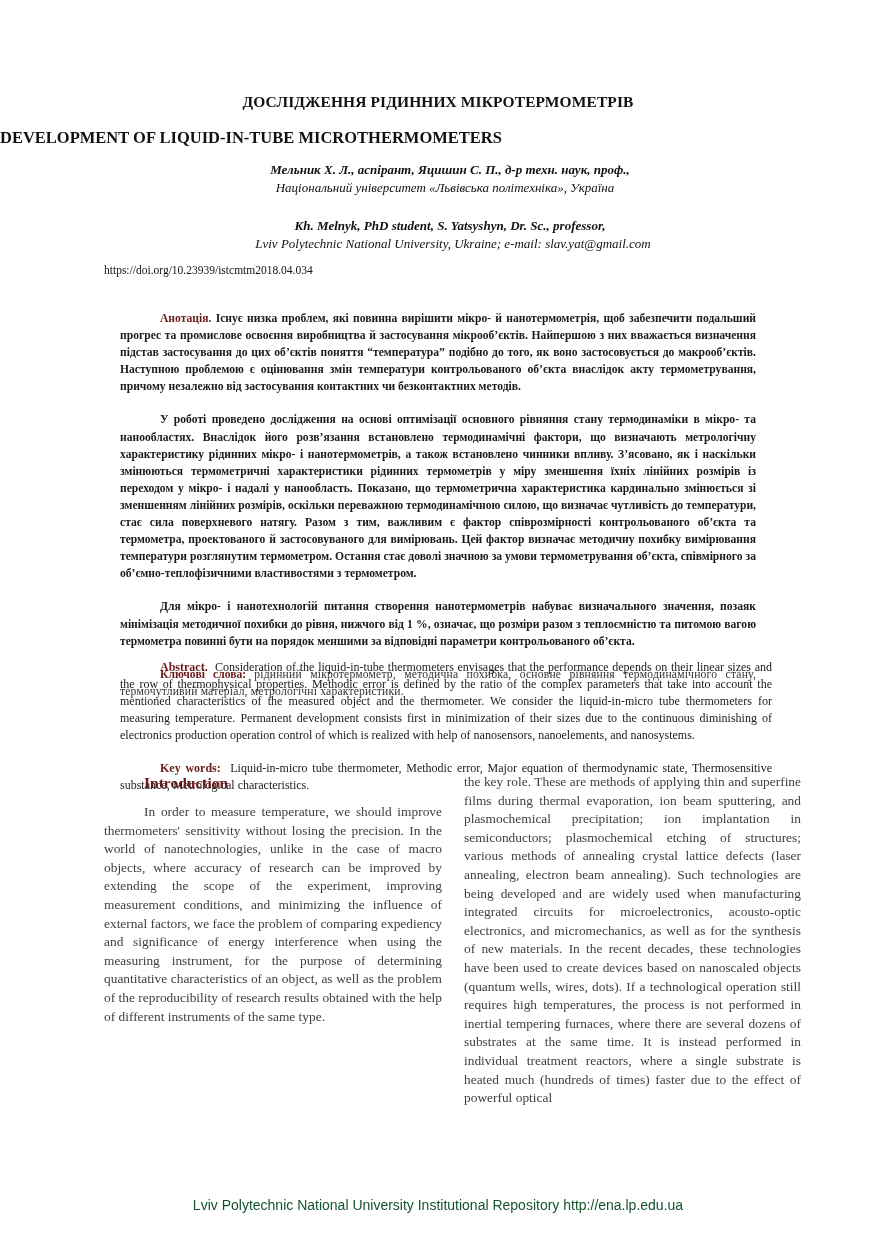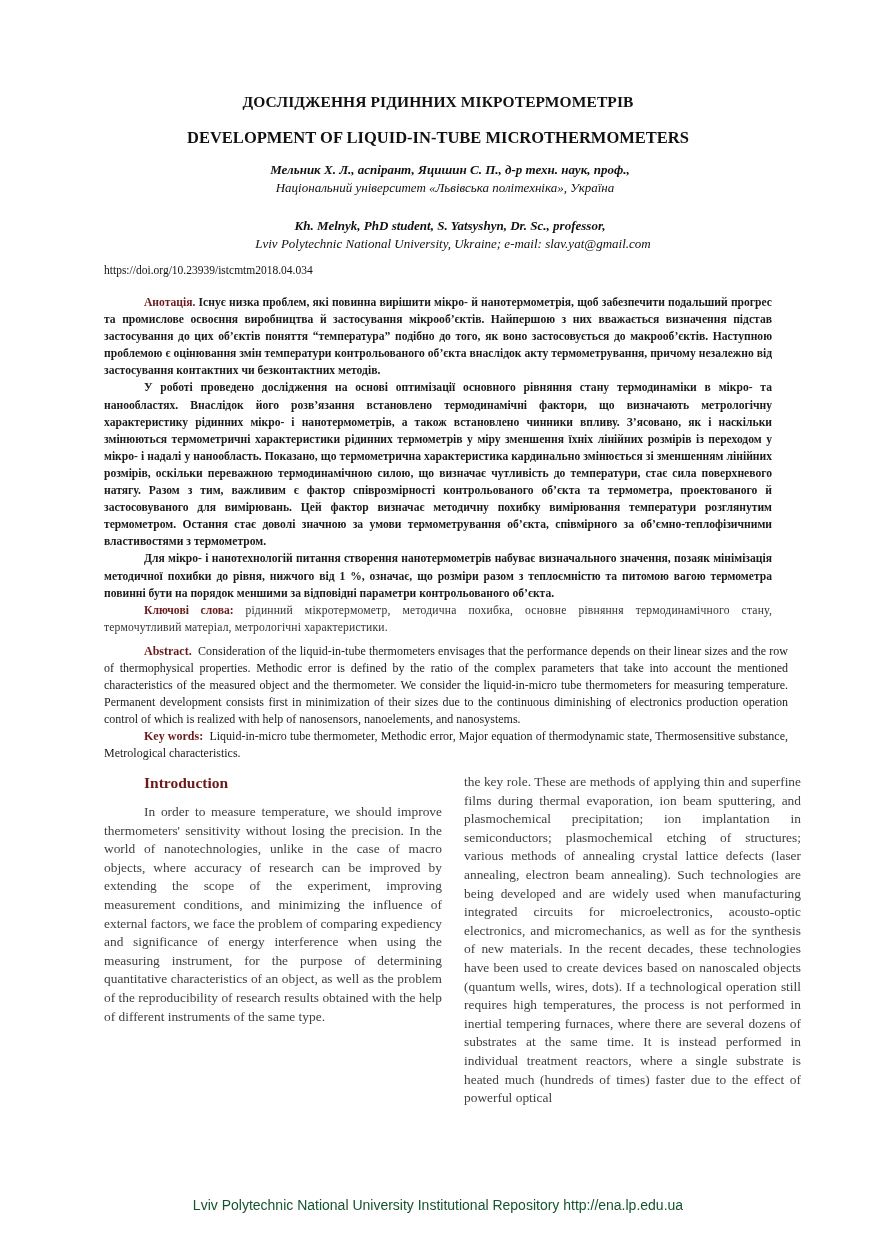--- a/index.html
+++ b/index.html
@@ -27,21 +27,20 @@
       left: 0; width: 876px;
       text-align: center;
       font-weight: bold;
       font-size: 15.5px;
       letter-spacing: 0.1px;
     }
     .title-en {
       position: absolute;
       top: 128px;
       left: 0; width: 876px;
-      text-align: center;
       font-weight: bold;
       font-size: 16.5px;
     }
     .authors-uk {
       position: absolute;
       top: 162px;
       left: 0; width: 900px;
       text-align: center;
       font-weight: bold;
       font-style: italic;
@@ -83,21 +82,21 @@
       top: 294px;
       left: 104px;
       width: 668px;
       font-size: 11.6px;
       line-height: 17.1px;
       text-align: justify;
       font-weight: bold;
       color: #1a1a1a;
     }
     .annot p, .abstract p {
-      margin: 0;
+      margin: 16px;
       text-indent: 40px;
     }
     .accent {
       color: #6b1a1a;
       font-weight: bold;
     }
     .kw-uk {
       font-weight: normal;
       color: #333333;
       letter-spacing: 0.2px;

